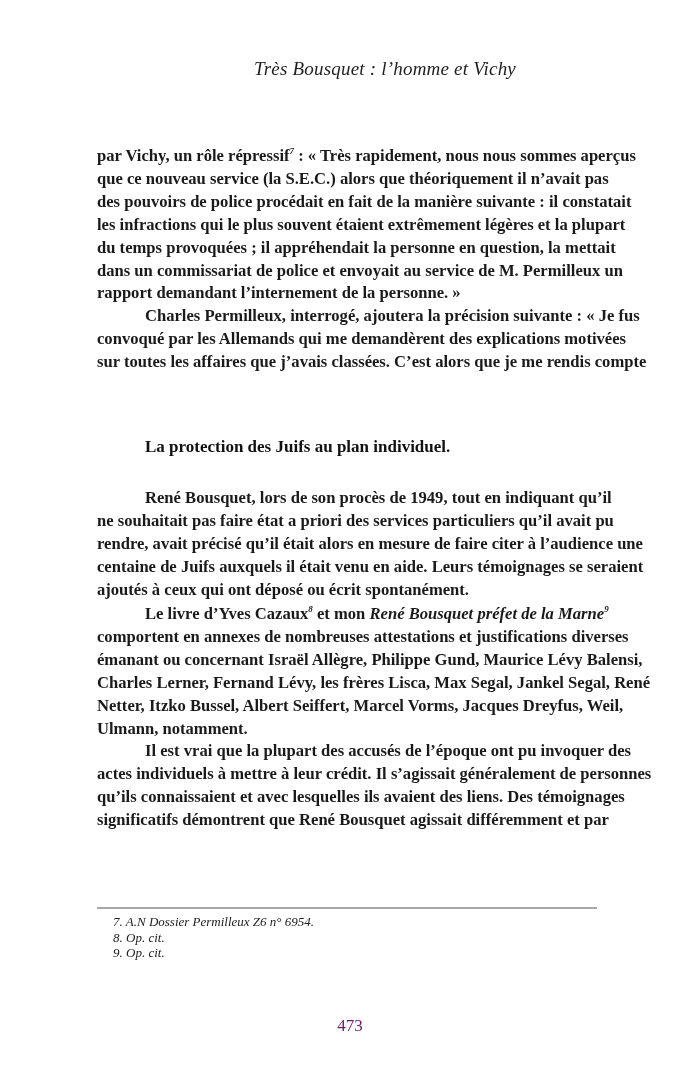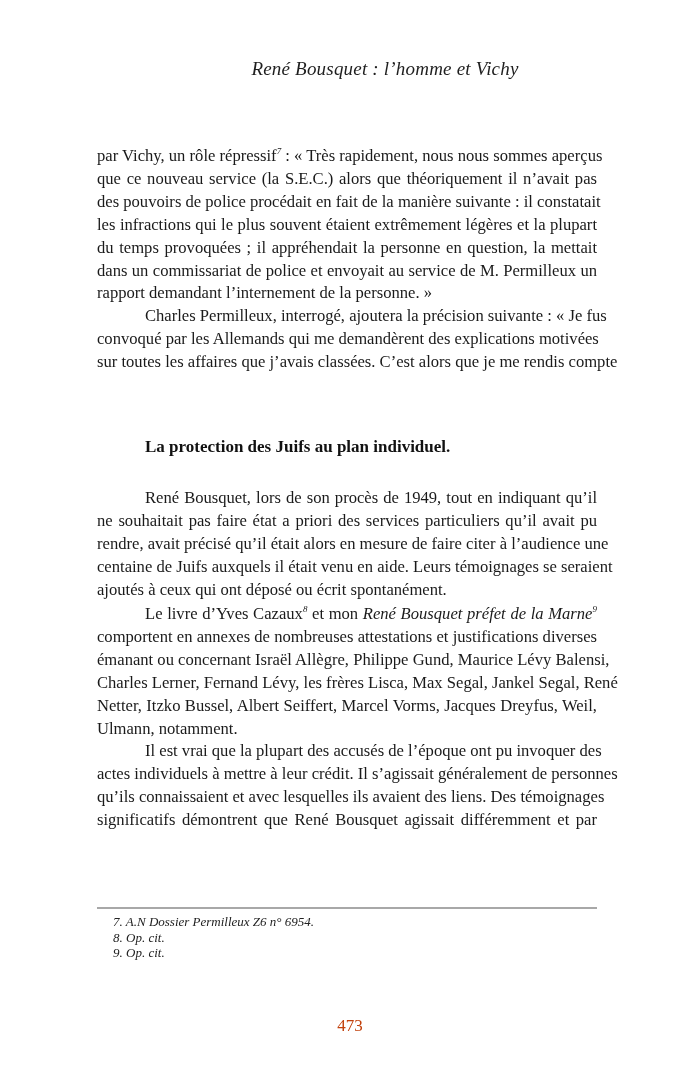--- a/index.html
+++ b/index.html
@@ -31,20 +31,21 @@
       color: #1f1f1f;
       padding-left: 70px;
     }
     .body-text {
       position: absolute;
       left: 97px;
       width: 500px;
       font-size: 16.6px;
       line-height: 22.9px;
       text-align: justify;
+      font-weight: bold;
     }
     .line {
       display: block;
       white-space: nowrap;
       text-align: justify;
       text-align-last: justify;
     }
     .line.last {
       text-align-last: left;
     }
@@ -84,30 +85,30 @@
       line-height: 15.5px;
       color: #222;
       margin-left: 16px;
     }
     .page-number {
       position: absolute;
       top: 1016px;
       left: 0; right: 0;
       text-align: center;
       font-size: 17px;
-      color: #c2410c;
+      color: #701a75;
     }
     em.title { font-style: italic; }
   </style>
 </head>
 <body>
 
 <div class="page">
 
-  <div class="running-head">René Bousquet : l’homme et Vichy</div>
+  <div class="running-head">Très Bousquet : l’homme et Vichy</div>
 
   <div class="body-text block1">
     <span class="line"><span>par Vichy, un rôle répressif</span><sup class="fn">7</sup><span> : « Très rapidement, nous nous sommes aperçus</span></span>
     <span class="line">que ce nouveau service (la S.E.C.) alors que théoriquement il n’avait pas</span>
     <span class="line">des pouvoirs de police procédait en fait de la manière suivante : il constatait</span>
     <span class="line">les infractions qui le plus souvent étaient extrêmement légères et la plupart</span>
     <span class="line">du temps provoquées ; il appréhendait la personne en question, la mettait</span>
     <span class="line">dans un commissariat de police et envoyait au service de M. Permilleux un</span>
     <span class="line last">rapport demandant l’internement de la personne. »</span>
     <span class="line indent">Charles Permilleux, interrogé, ajoutera la précision suivante : « Je fus</span>

